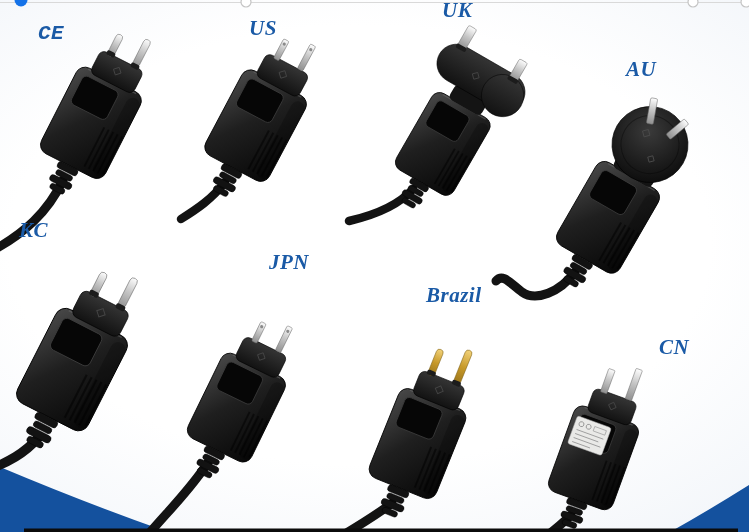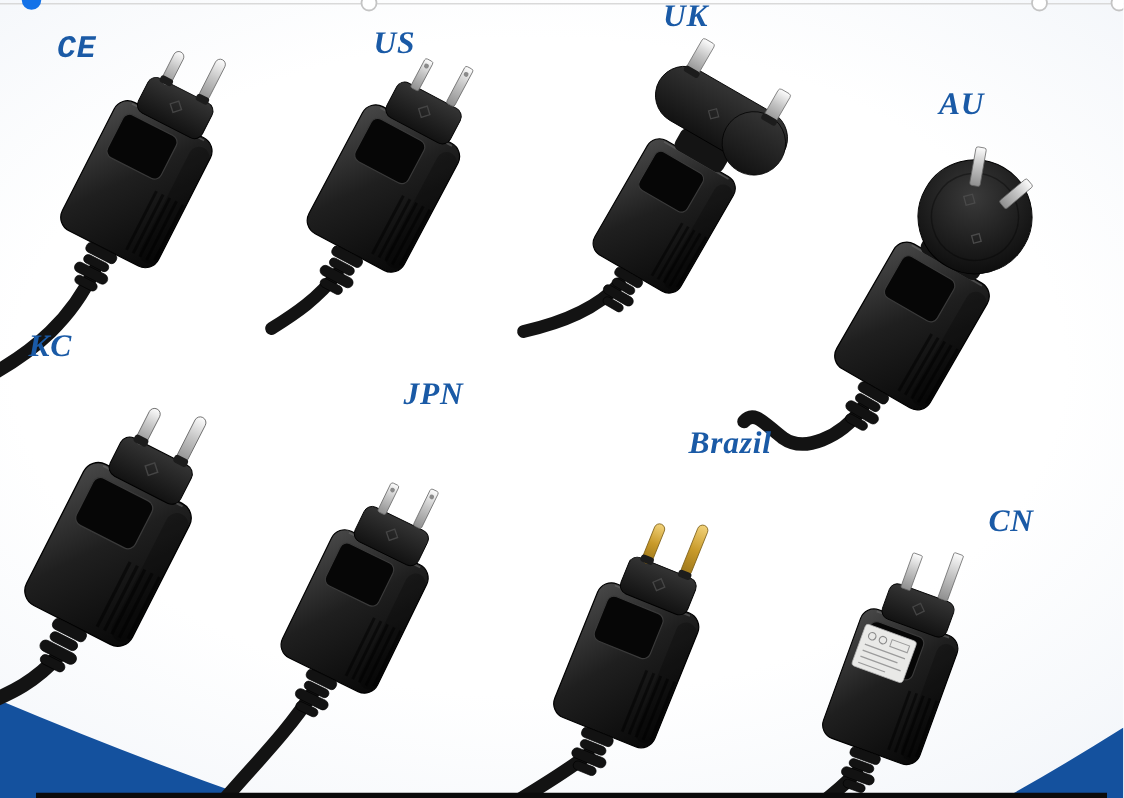--- a/index.html
+++ b/index.html
@@ -221,16 +221,16 @@
     <circle cx="693" cy="2" r="5" fill="#ffffff" stroke="#c4c4c4" stroke-width="1.2"></circle>
     <circle cx="746" cy="2" r="5" fill="#ffffff" stroke="#c4c4c4" stroke-width="1.2"></circle>
   </svg>
 
   <div class="plug-label" style="left:38px;  top:22px;font-family:Liberation Mono, monospace;">CE</div>
   <div class="plug-label" style="left:249px; top:16px;">US</div>
   <div class="plug-label" style="left:442px; top:-2px;">UK</div>
   <div class="plug-label" style="left:626px; top:57px;text-align:right;">AU</div>
   <div class="plug-label" style="left:19px;  top:218px;text-align:center;">KC</div>
   <div class="plug-label" style="left:241px; top:250px;margin-left:28px;">JPN</div>
-  <div class="plug-label" style="left:426px; top:283px;margin-left:33px;">Brazil</div>
+  <div class="plug-label" style="left:426px; top:283px;">Brazil</div>
   <div class="plug-label" style="left:611px; top:335px;margin-left:48px;">CN</div>
 
 </div>
 
 </body></html>

